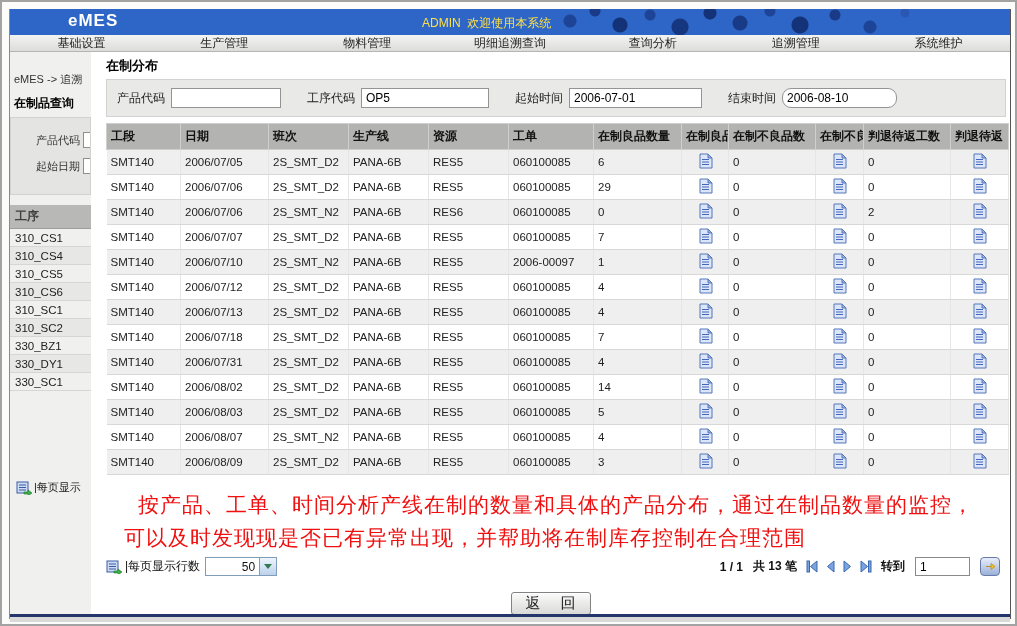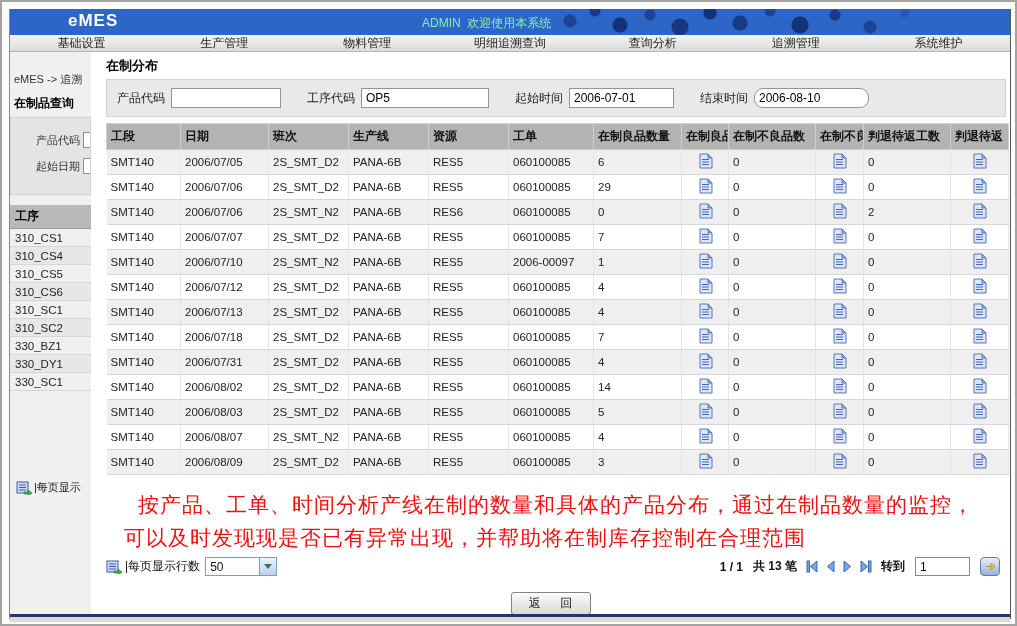--- a/index.html
+++ b/index.html
@@ -7,21 +7,21 @@
               font-family:"Liberation Sans","DejaVu Sans",sans-serif; }
   .frame { position:absolute; inset:0; border:2px solid #a3a3a3; background:#fcfcfa; }
   .app { position:absolute; left:7px; top:7px; width:1002px; height:610px;
          border-left:1px solid #8a8a8a; border-right:1px solid #555;
          background:#ffffff; }
 
   
   .topbar { position:relative; height:26px; background:#2e66c8; overflow:hidden; }
   .logo { position:absolute; left:58px; top:2px; color:#ffffff; font-weight:bold;
           font-size:17px; letter-spacing:1px; }
-  .welcome { position:absolute; left:412px; top:6px; color:#86efac; font-size:12px; }
+  .welcome { position:absolute; left:412px; top:6px; color:#fde047; font-size:12px; }
   .pattern { position:absolute; right:40px; top:-6px; width:420px; height:40px; opacity:.85;
     background:
       radial-gradient(circle 7px at 20px 18px,#1b3f8f 0 6px,transparent 7px),
       radial-gradient(circle 6px at 45px 8px,#16347c 0 5px,transparent 6px),
       radial-gradient(circle 8px at 70px 22px,#0f2a6b 0 7px,transparent 8px),
       radial-gradient(circle 6px at 100px 12px,#1b3f8f 0 5px,transparent 6px),
       radial-gradient(circle 9px at 130px 24px,#122f74 0 8px,transparent 9px),
       radial-gradient(circle 7px at 160px 10px,#0f2a6b 0 6px,transparent 7px),
       radial-gradient(circle 8px at 190px 20px,#16347c 0 7px,transparent 8px),
       radial-gradient(circle 6px at 220px 8px,#1b3f8f 0 5px,transparent 6px),
@@ -44,21 +44,21 @@
   .sidebar { position:relative; width:81px; background:#f0f0ee; overflow:hidden; flex:none; }
   .breadcrumb { font-size:11px; color:#333; padding:20px 0 4px 4px; white-space:nowrap; }
   .side-title { font-size:12px; font-weight:bold; color:#000; padding:4px 0 5px 4px; }
   .side-filterbox { background:#e4e4e2; border:1px solid #d2d2d0; padding:8px 0 10px 0; }
   .side-filter-row { display:flex; justify-content:flex-end; align-items:center;
                      margin:6px 0 10px 0; }
   .side-filter-label { font-size:11px; color:#333; white-space:nowrap; }
   .side-input-stub { width:7px; height:16px; background:#ffffff;
                      border:1px solid #8f8f8f; border-right:none; margin-left:3px; }
   .process-header { margin-top:10px; background:#b8b8b6; font-size:12px; font-weight:bold;
-                    color:#000000; padding:3px 8px 3px 5px; border-bottom:1px solid #9d9d9b; }
+                    color:#404040; padding:3px 8px 3px 5px; border-bottom:1px solid #9d9d9b; }
   .process-item { font-size:11.5px; color:#222; padding:3px 0 2px 5px;
                   border-bottom:1px solid #d6d6d4; white-space:nowrap; cursor:pointer; }
   .process-item.alt { background:#e7e7e5; }
   .side-bottom { position:absolute; left:6px; top:428px; display:flex; align-items:center;
                  font-size:11px; color:#222; white-space:nowrap; }
   .side-bottom svg { margin-right:2px; }
 
   
   .main { position:relative; flex:1; background:#ffffff; padding-left:15px; overflow:hidden; }
   .main-title { font-size:13px; font-weight:bold; color:#000; padding:5px 0 4px 0; }
@@ -80,21 +80,21 @@
   table.data tr:nth-child(odd) td { background:#efeff0; }
   .icon-cell { text-align:center; cursor:pointer; }
 
   
   .description { margin:14px 24px 0 18px; font-size:21px; line-height:1.55;
                  color:#f01010; text-indent:14px; letter-spacing:1px; }
 
   
   .pager { position:absolute; left:15px; right:10px; top:505px; display:flex;
            align-items:center; font-size:12px; color:#111; }
-  .pager-left { display:flex; align-items:center; }
+  .pager-left { display:flex; align-items:center;text-align:right; }
   .pager-left svg { margin-right:3px; }
   .combo { display:flex; width:72px; height:19px; border:1px solid #7f9db9;
            background:#fff; margin-left:5px; cursor:pointer; }
   .combo-value { flex:1; font-size:12px; padding:2px 4px; }
   .combo-btn { width:17px; background:linear-gradient(#eef4fc,#bcd2ec);
                border-left:1px solid #7f9db9; display:flex; align-items:center;
                justify-content:center; }
   .combo-btn::after { content:""; width:0; height:0; border-left:4px solid transparent;
                border-right:4px solid transparent; border-top:5px solid #2f7a52; }
   .pager-right { margin-left:auto; display:flex; align-items:center; font-weight:bold; }
@@ -103,21 +103,21 @@
   .goto-input { width:55px; height:19px; border:1px solid #8a8a8a; font-size:12px;
                 padding:1px 4px; margin-left:5px; font-family:inherit; }
   .go-btn { width:20px; height:19px; margin-left:10px; border:1px solid #6a7aa8;
             border-radius:4px; background:linear-gradient(#e8eefa,#9ab0d8);
             display:flex; align-items:center; justify-content:center; cursor:pointer;
             color:#e8b820; font-size:12px; font-weight:bold; }
 
   
   .footer { position:absolute; left:0; right:0; top:540px; text-align:center; }
   .back-btn { width:80px; height:23px; border:1px solid #828282; border-radius:3px;
-              background:linear-gradient(#fbfbfb,#d9d9d7); font-size:12px; color:#222;
+              background:linear-gradient(#fbfbfb,#d9d9d7); font-size:15px; color:#222;
               letter-spacing:8px; padding-left:8px; cursor:pointer;
               box-shadow:inset 0 1px 0 #fff; font-family:inherit; }
 
   .bottomline { height:3px; background:#24356b; }
   .bottomstrip { height:5px; background:#d9d9d7; }
 </style>
 </head>
 <body>
 
 <div class="frame">
@@ -201,21 +201,21 @@
           <div class="filter-group">
             <span class="filter-label">产品代码</span>
             <input style="width: 110px;" value="">
           </div>
           <div class="filter-group">
             <span class="filter-label">工序代码</span>
             <input style="width: 128px;" value="OP5">
           </div>
           <div class="filter-group">
             <span class="filter-label">起始时间</span>
-            <input style="width: 105px;" value="2006-07-01">
+            <input style="width: 133px;" value="2006-07-01">
           </div>
           <div class="filter-group">
             <span class="filter-label">结束时间</span>
             <input style="width: 115px; border-radius: 9px;" value="2006-08-10">
           </div>
         </div>
 
         <table class="data">
           <colgroup>
             <col style="width:74px">

